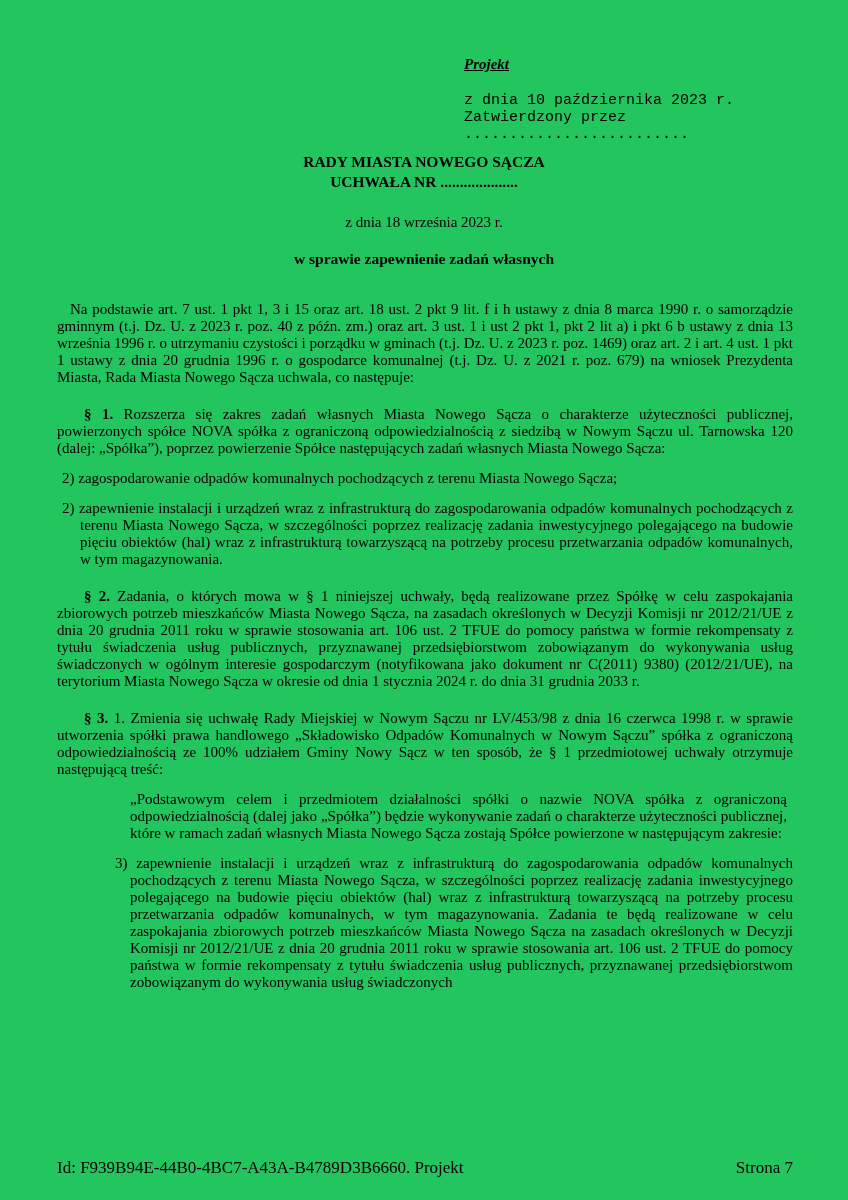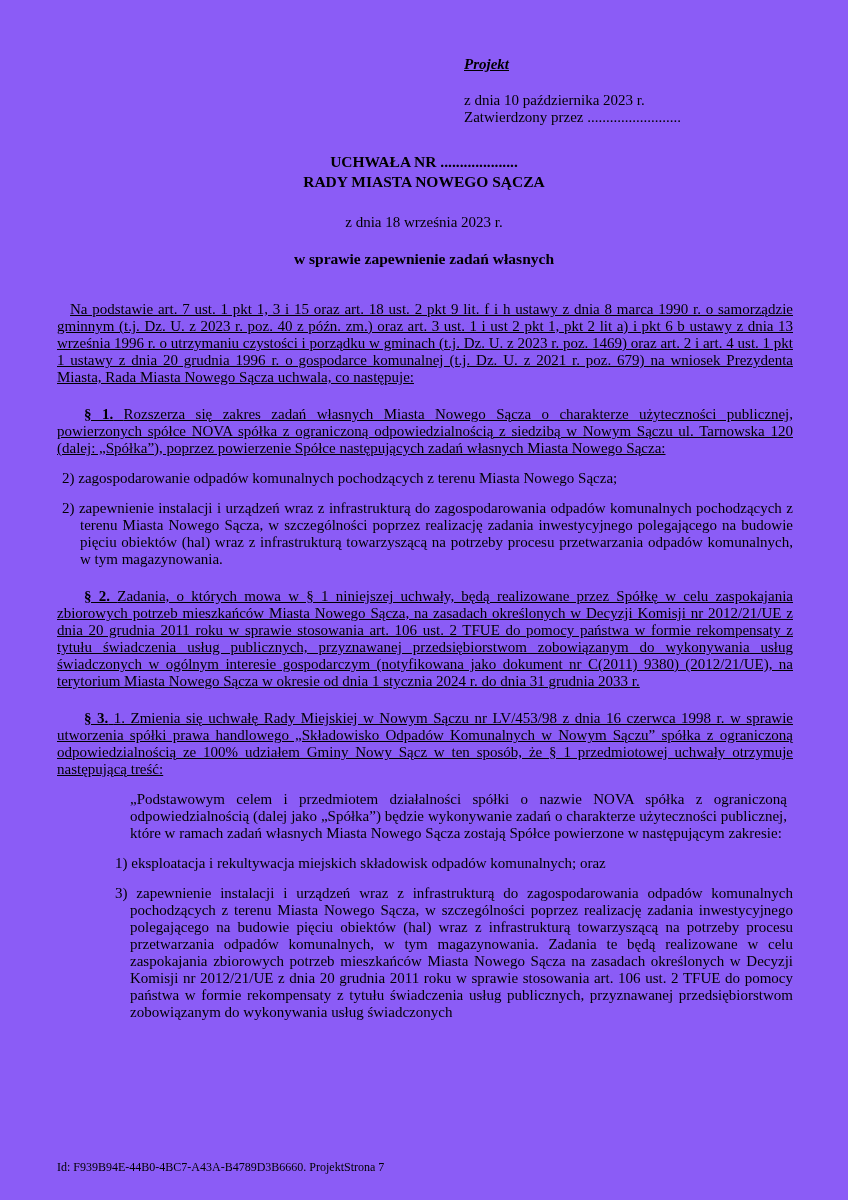--- a/index.html
+++ b/index.html
@@ -1,89 +1,88 @@
 <!DOCTYPE html>
 <html><head>
 <meta charset="utf-8">
 <style>
   html, body { margin:0; padding:0; background:#e8e8e8; }
   .page {
     position:relative;
     width:848px; height:1200px;
     margin:0 auto;
-    background:#8b5cf6;
+    background:#22c55e;
     color:#000000;
     font-family:"Liberation Serif", serif;
     font-size:15px;
     line-height:17px;
     overflow:hidden;
   }
   .head-right { position:absolute; left:464px; top:56px; }
   .projekt {
     font-weight:bold; font-style:italic; text-decoration:underline;
     margin:0 0 19px 0;
   }
-  .head-line { margin:0; }
+  .head-line { margin:0;font-family:Liberation Mono, monospace; }
 
   .title-block { position:absolute; left:0; top:152px; width:848px; text-align:center; }
   .title-bold { font-weight:bold; font-size:15.5px; line-height:20px; margin:0; }
   .title-date { margin:22px 0 0 0; }
   .subject { font-weight:bold; font-size:15.5px; margin:19px 0 0 0; }
 
   .body-block {
     position:absolute; left:57px; top:301px; width:736px;
     text-align:justify;
   }
-  .para { margin:0 0 13px 0;text-decoration:underline; }
+  .para { margin:0 0 13px 0; }
   .indent-sm { text-indent:13px; }
   .indent { text-indent:27px;margin-top:20px; }
   .marker { font-weight:bold; }
   .li { margin:0 0 13px 0; padding-left:23px; text-indent:-18px; }
 
   .quote-intro { margin:0 6px 13px 73px; }
   .qli { margin:0 0 13px 58px; padding-left:15px; text-indent:-15px; }
 
   .footer {
     position:absolute; left:57px; top:1160px; width:736px;
-    display:flex; 
-    font-size:12px; line-height:15px;
+    display:flex; justify-content:space-between;
+    font-size:17px; line-height:15px;
   }
 </style>
 </head>
 <body>
 
 <div class="page">
 
   <div class="head-right">
     <p class="projekt">Projekt</p>
     <p class="head-line">z dnia 10 października 2023 r.</p>
     <p class="head-line">Zatwierdzony przez .........................</p>
   </div>
 
   <div class="title-block">
+    <p class="title-bold">RADY MIASTA NOWEGO SĄCZA</p>
     <p class="title-bold">UCHWAŁA NR ....................</p>
-    <p class="title-bold">RADY MIASTA NOWEGO SĄCZA</p>
     <p class="title-date">z dnia 18 września 2023 r.</p>
     <p class="subject">w sprawie zapewnienie zadań własnych</p>
   </div>
 
   <div class="body-block">
     <p class="para indent-sm">Na podstawie art. 7 ust. 1 pkt 1, 3 i 15 oraz art. 18 ust. 2 pkt 9 lit. f i h ustawy z dnia 8 marca 1990 r. o samorządzie gminnym (t.j. Dz. U. z 2023 r. poz. 40 z późn. zm.) oraz art. 3 ust. 1 i ust 2 pkt 1, pkt 2 lit a) i pkt 6 b ustawy z dnia 13 września 1996 r. o utrzymaniu czystości i porządku w gminach (t.j. Dz. U. z 2023 r. poz. 1469) oraz art. 2 i art. 4 ust. 1 pkt 1 ustawy z dnia 20 grudnia 1996 r. o gospodarce komunalnej (t.j. Dz. U. z 2021 r. poz. 679) na wniosek Prezydenta Miasta, Rada Miasta Nowego Sącza uchwala, co następuje:</p>
 
     <p class="para indent"><span class="marker">§ 1.</span> <span>Rozszerza się zakres zadań własnych Miasta Nowego Sącza o charakterze użyteczności publicznej, powierzonych spółce NOVA spółka z ograniczoną odpowiedzialnością z siedzibą w Nowym Sączu ul. Tarnowska 120 (dalej: „Spółka”), poprzez powierzenie Spółce następujących zadań własnych Miasta Nowego Sącza:</span></p>
 
     <p class="li">2) zagospodarowanie odpadów komunalnych pochodzących z terenu Miasta Nowego Sącza;</p>
     <p class="li">2) zapewnienie instalacji i urządzeń wraz z infrastrukturą do zagospodarowania odpadów komunalnych pochodzących z terenu Miasta Nowego Sącza, w szczególności poprzez realizację zadania inwestycyjnego polegającego na budowie pięciu obiektów (hal) wraz z infrastrukturą towarzyszącą na potrzeby procesu przetwarzania odpadów komunalnych, w tym magazynowania.</p>
 
     <p class="para indent"><span class="marker">§ 2.</span> <span>Zadania, o których mowa w § 1 niniejszej uchwały, będą realizowane przez Spółkę w celu zaspokajania zbiorowych potrzeb mieszkańców Miasta Nowego Sącza, na zasadach określonych w Decyzji Komisji nr 2012/21/UE z dnia 20 grudnia 2011 roku w sprawie stosowania art. 106 ust. 2 TFUE do pomocy państwa w formie rekompensaty z tytułu świadczenia usług publicznych, przyznawanej przedsiębiorstwom zobowiązanym do wykonywania usług świadczonych w ogólnym interesie gospodarczym (notyfikowana jako dokument nr C(2011) 9380) (2012/21/UE), na terytorium Miasta Nowego Sącza w okresie od dnia 1 stycznia 2024 r. do dnia 31 grudnia 2033 r.</span></p>
 
     <p class="para indent"><span class="marker">§ 3.</span> <span>1. Zmienia się uchwałę Rady Miejskiej w Nowym Sączu nr LV/453/98 z dnia 16 czerwca 1998 r. w sprawie utworzenia spółki prawa handlowego „Składowisko Odpadów Komunalnych w Nowym Sączu” spółka z ograniczoną odpowiedzialnością ze 100% udziałem Gminy Nowy Sącz w ten sposób, że § 1 przedmiotowej uchwały otrzymuje następującą treść:</span></p>
 
     <p class="quote-intro">„Podstawowym celem i przedmiotem działalności spółki o nazwie NOVA spółka z ograniczoną odpowiedzialnością (dalej jako „Spółka”) będzie wykonywanie zadań o charakterze użyteczności publicznej, które w ramach zadań własnych Miasta Nowego Sącza zostają Spółce powierzone w następującym zakresie:</p>
-    <p class="qli">1) eksploatacja i rekultywacja miejskich składowisk odpadów komunalnych; oraz</p>
     <p class="qli">3) zapewnienie instalacji i urządzeń wraz z infrastrukturą do zagospodarowania odpadów komunalnych pochodzących z terenu Miasta Nowego Sącza, w szczególności poprzez realizację zadania inwestycyjnego polegającego na budowie pięciu obiektów (hal) wraz z infrastrukturą towarzyszącą na potrzeby procesu przetwarzania odpadów komunalnych, w tym magazynowania. Zadania te będą realizowane w celu zaspokajania zbiorowych potrzeb mieszkańców Miasta Nowego Sącza na zasadach określonych w Decyzji Komisji nr 2012/21/UE z dnia 20 grudnia 2011 roku w sprawie stosowania art. 106 ust. 2 TFUE do pomocy państwa w formie rekompensaty z tytułu świadczenia usług publicznych, przyznawanej przedsiębiorstwom zobowiązanym do wykonywania usług świadczonych</p>
   </div>
 
   <div class="footer">
     <span>Id: F939B94E-44B0-4BC7-A43A-B4789D3B6660. Projekt</span>
     <span>Strona 7</span>
   </div>
 
 </div>
 

